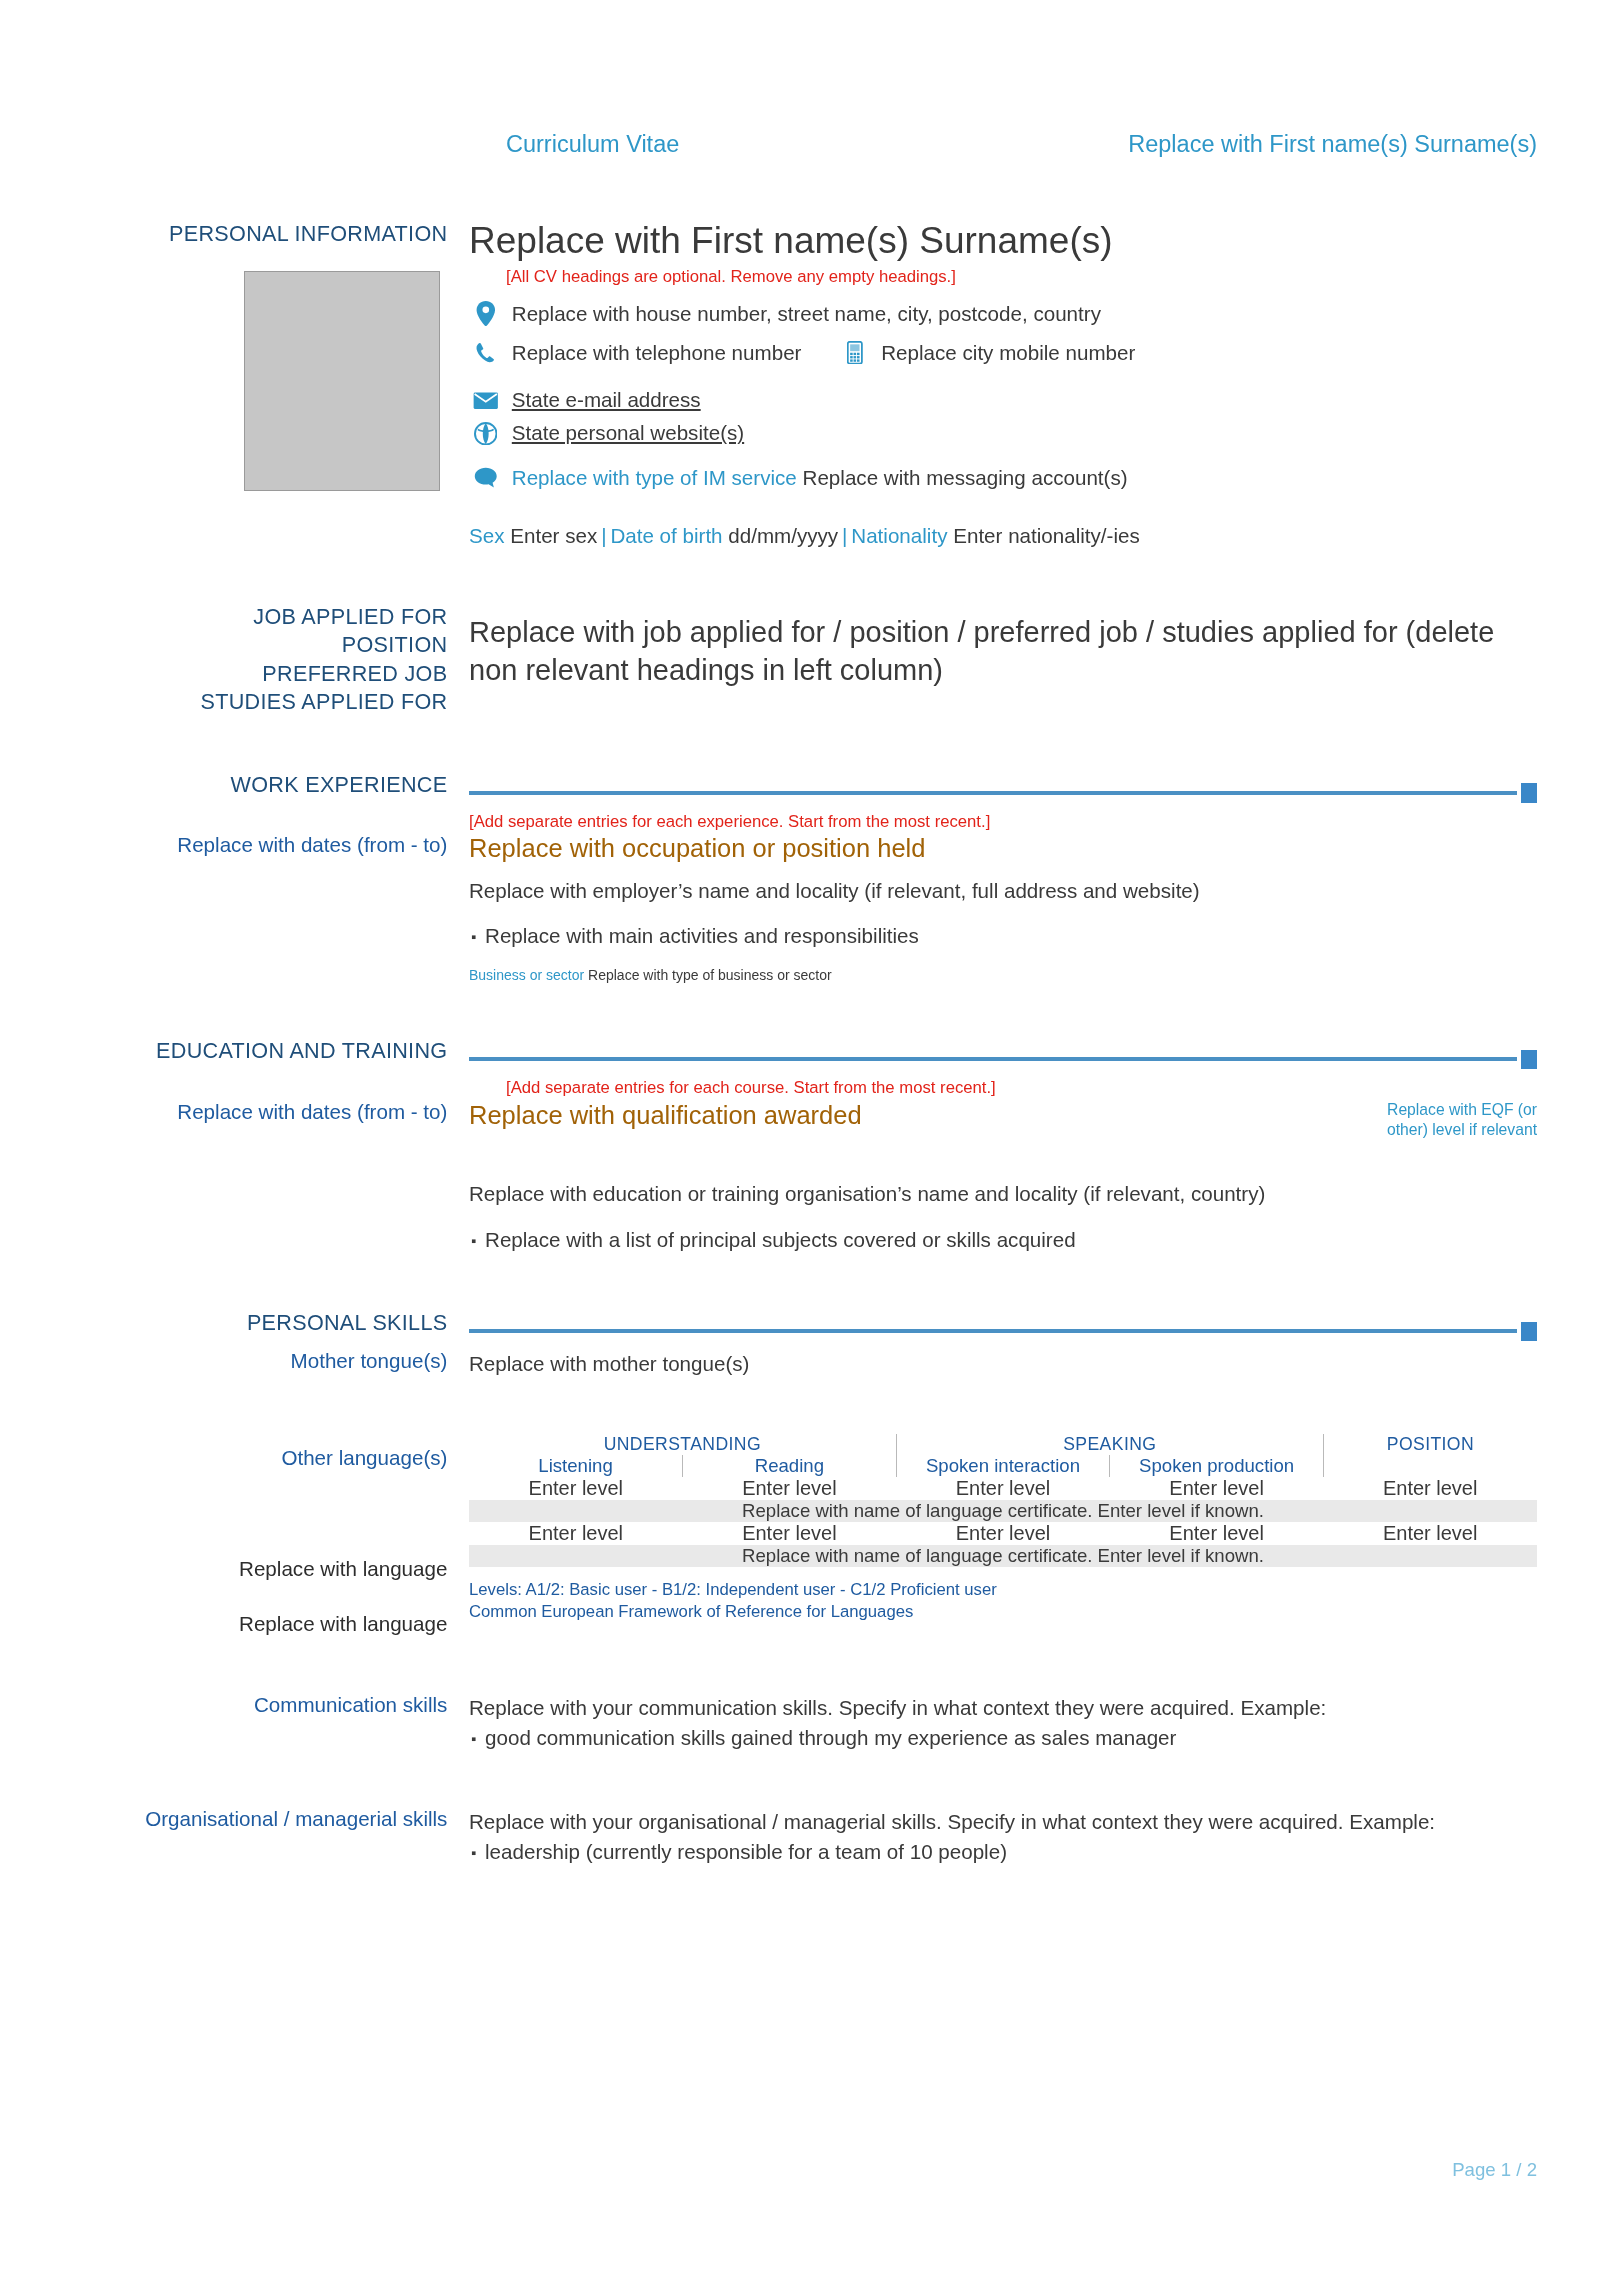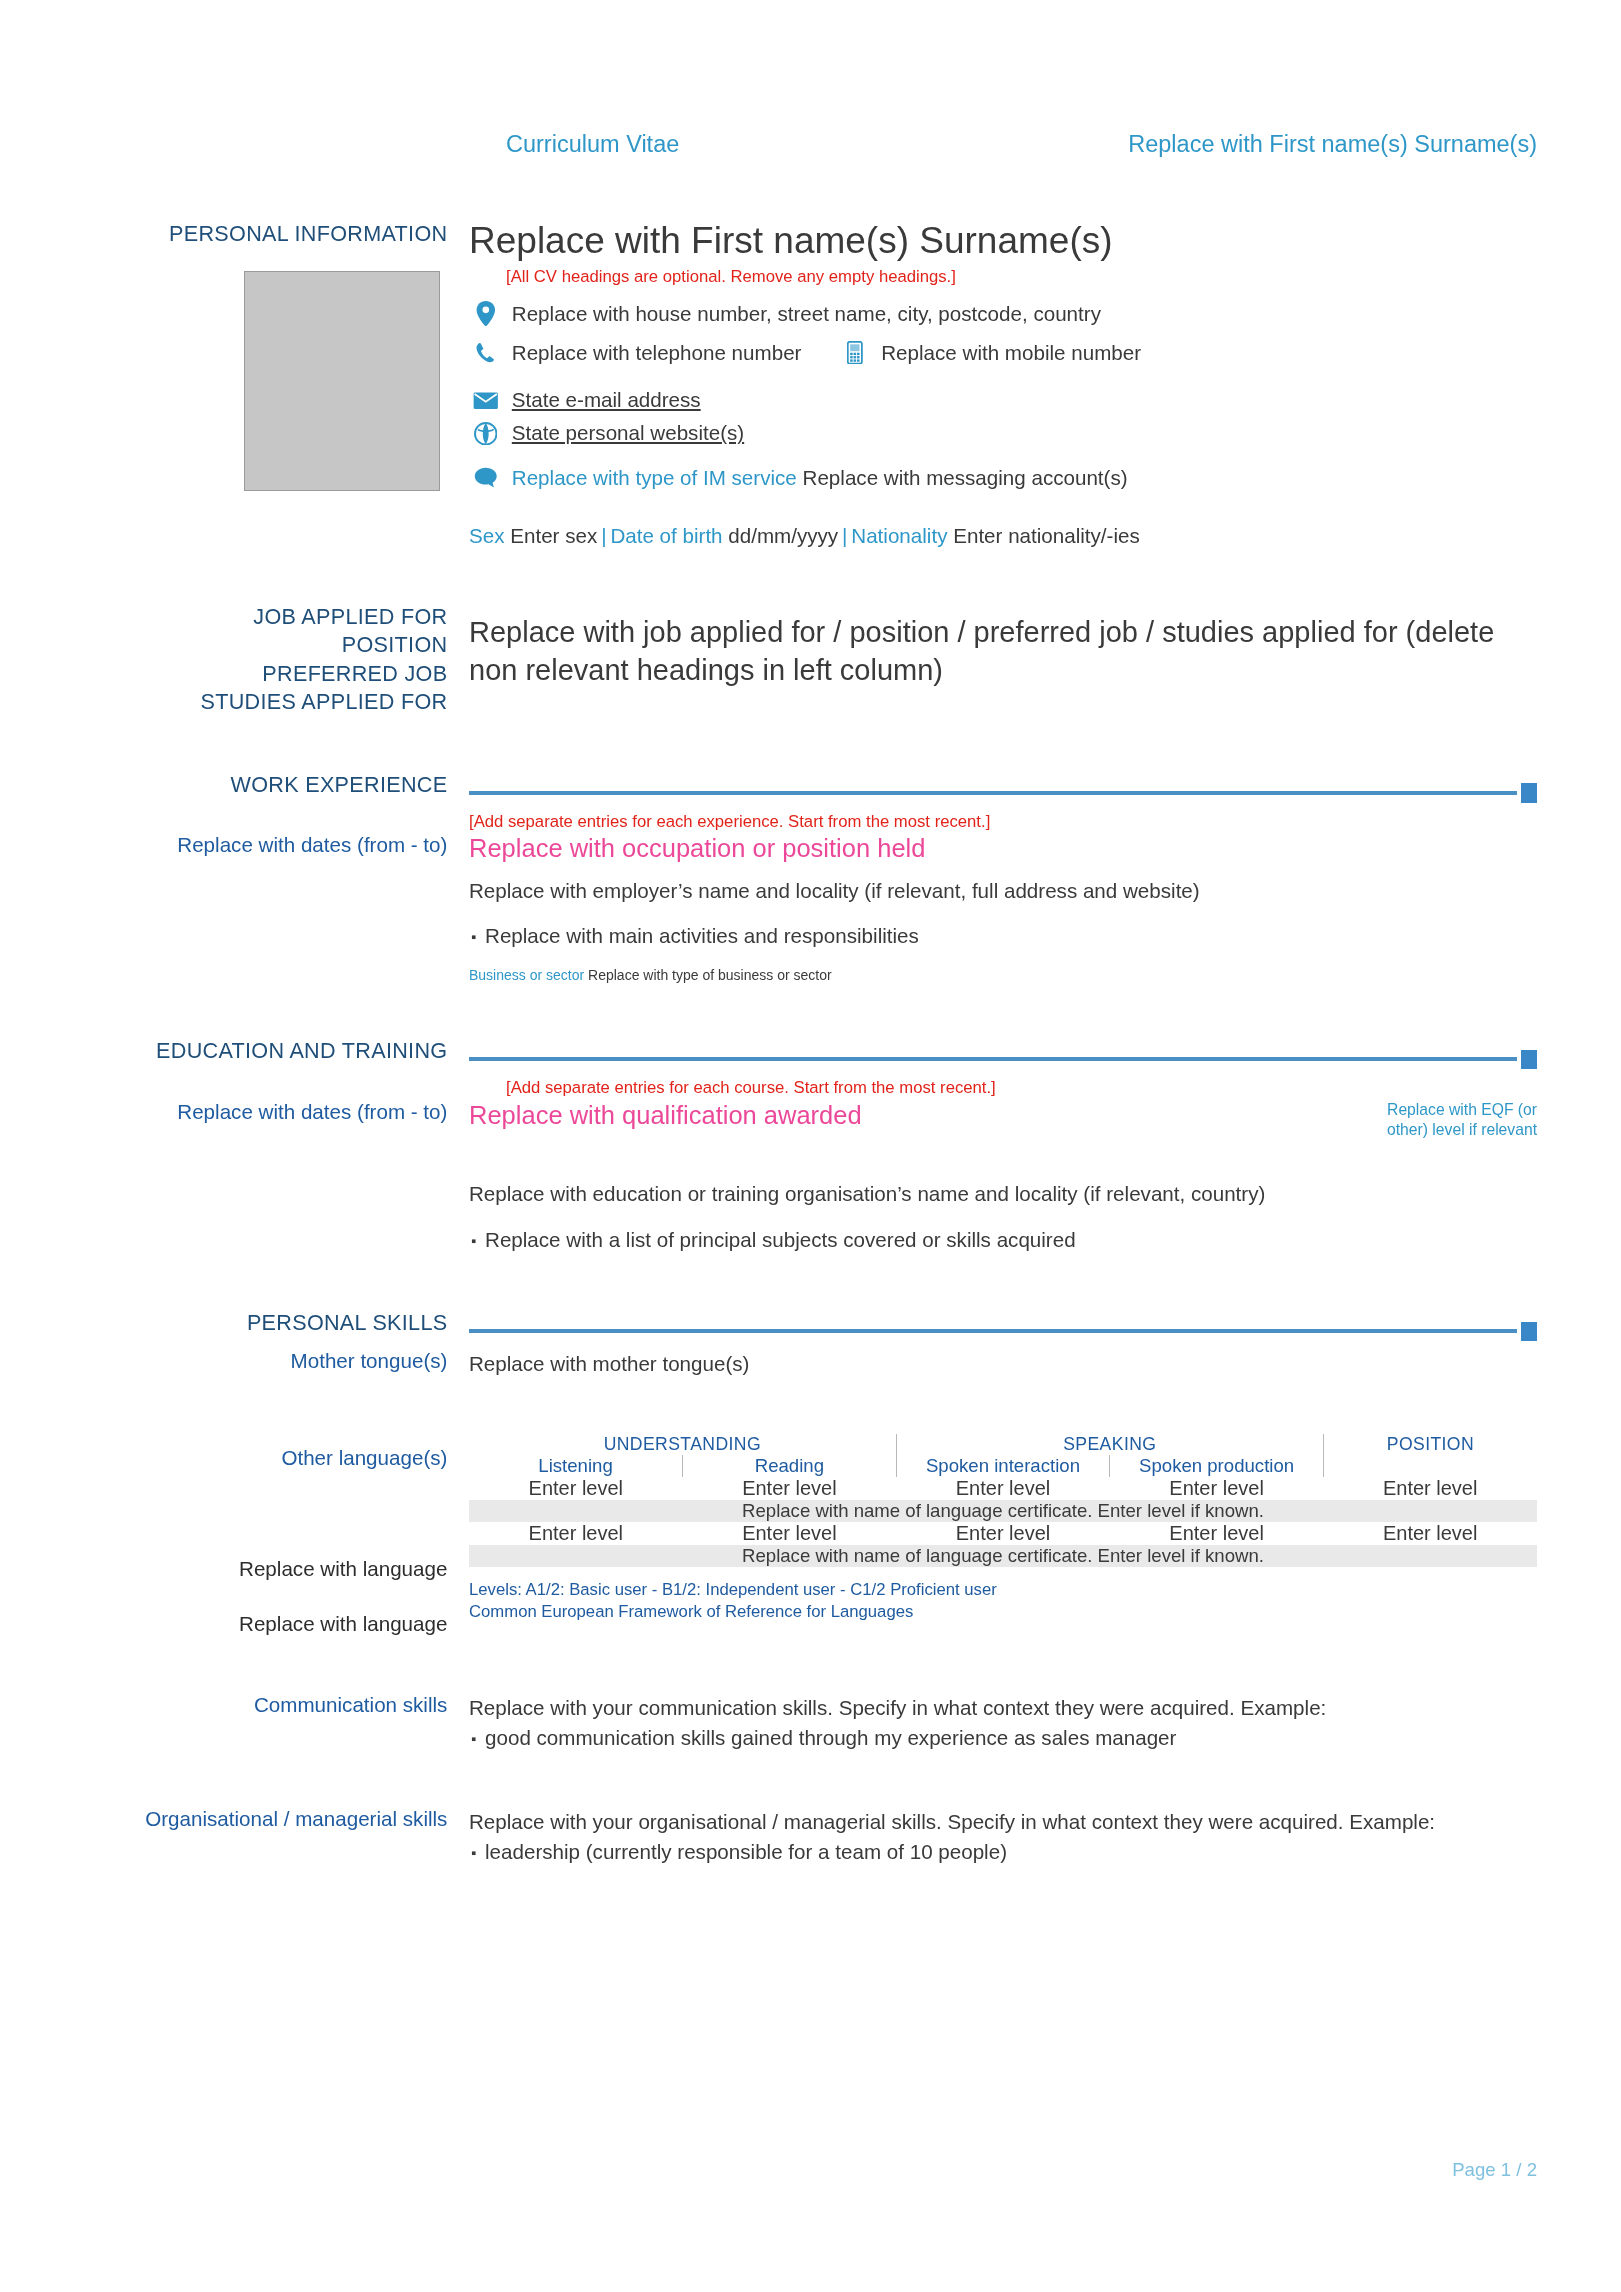--- a/index.html
+++ b/index.html
@@ -169,21 +169,21 @@
     flex: 0 0 15.7px;
     width: 15.7px;
     height: 19.6px;
     background: #3a87c8;
     margin-left: 3.9px;
   }
 
   
   .entry-title {
     font-size: 25.5px;
-    color: #ec4899;
+    color: #a16207;
     margin: 0;
     line-height: 1.2;
   }
   .body-text {
     font-size: 20.6px;
     color: #3a3a3a;
     line-height: 1.45;
     margin: 0;
   }
   .bullet {
@@ -334,21 +334,21 @@
                   <rect x="6.7" y="12" width="2.6" height="2.4" fill="#2e97c8"></rect>
                   <rect x="10.2" y="12" width="2.6" height="2.4" fill="#2e97c8"></rect>
                   <rect x="3.2" y="15.4" width="2.6" height="2.4" fill="#2e97c8"></rect>
                   <rect x="6.7" y="15.4" width="2.6" height="2.4" fill="#2e97c8"></rect>
                   <rect x="10.2" y="15.4" width="2.6" height="2.4" fill="#2e97c8"></rect>
                   <rect x="3.2" y="18.8" width="2.6" height="2.4" fill="#2e97c8"></rect>
                   <rect x="6.7" y="18.8" width="2.6" height="2.4" fill="#2e97c8"></rect>
                   <rect x="10.2" y="18.8" width="2.6" height="2.4" fill="#2e97c8"></rect>
                 </svg>
             </span>
-            <span class="contact-text">Replace with mobile number</span>
+            <span class="contact-text">Replace city mobile number</span>
           </div>
 
           <div class="sp-12"></div>
 
           <div class="contact-line tight">
             <span class="ico">
               <svg width="25.5" height="17.6" viewBox="0 0 26 18">
                   <rect x="0.6" y="0.6" width="24.8" height="16.8" rx="1.5" fill="#2e97c8"></rect>
                   <path d="M1.6 2L13 10 24.4 2" fill="none" stroke="#ffffff" stroke-width="1.8"></path>
                 </svg>

